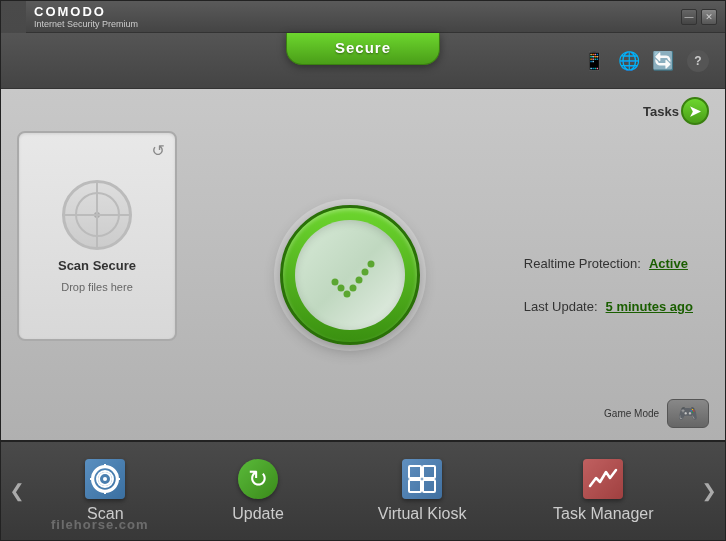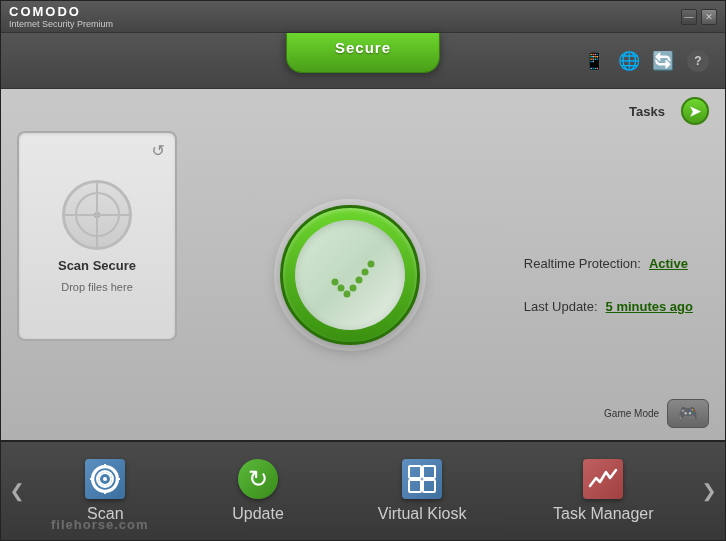--- a/index.html
+++ b/index.html
@@ -24,20 +24,21 @@
     
     .titlebar {
       height: 32px;
       background: linear-gradient(180deg, #5a5a5a 0%, #444 100%);
       display: flex;
       align-items: center;
       justify-content: space-between;
       padding: 0 8px;
       border-bottom: 1px solid #333;
       flex-shrink: 0;
+      margin-left: 25px;
     }
     .titlebar-left {
       display: flex;
       align-items: center;
       gap: 8px;
     }
     .comodo-logo {
       display: flex;
       flex-direction: column;
     }
@@ -93,21 +94,21 @@
       font-size: 18px;
       cursor: pointer;
     }
     .secure-badge {
       position: absolute;
       left: 50%;
       transform: translateX(-50%);
       top: 32px;
       background: linear-gradient(180deg, #6dd62e 0%, #4a9e18 100%);
       border-radius: 0 0 16px 16px;
-      padding: 6px 48px 16px;
+      padding: 6px 48px 8px;
       color: #fff;
       font-size: 15px;
       font-weight: bold;
       letter-spacing: 1px;
       text-shadow: 0 1px 2px rgba(0,0,0,0.4);
       box-shadow: 0 2px 8px rgba(0,0,0,0.4);
       border: 1px solid #3a8010;
       border-top: none;
     }
 
@@ -128,21 +129,21 @@
       position: relative;
     }
 
     
     .tasks-btn {
       position: absolute;
       top: 8px;
       right: 16px;
       display: flex;
       align-items: center;
-      gap: 16px;
+      gap: 2px;
       cursor: pointer;
     }
     .tasks-label {
       font-size: 13px;
       font-weight: bold;
       color: #333;
     }
     .tasks-arrow {
       width: 28px;
       height: 28px;

